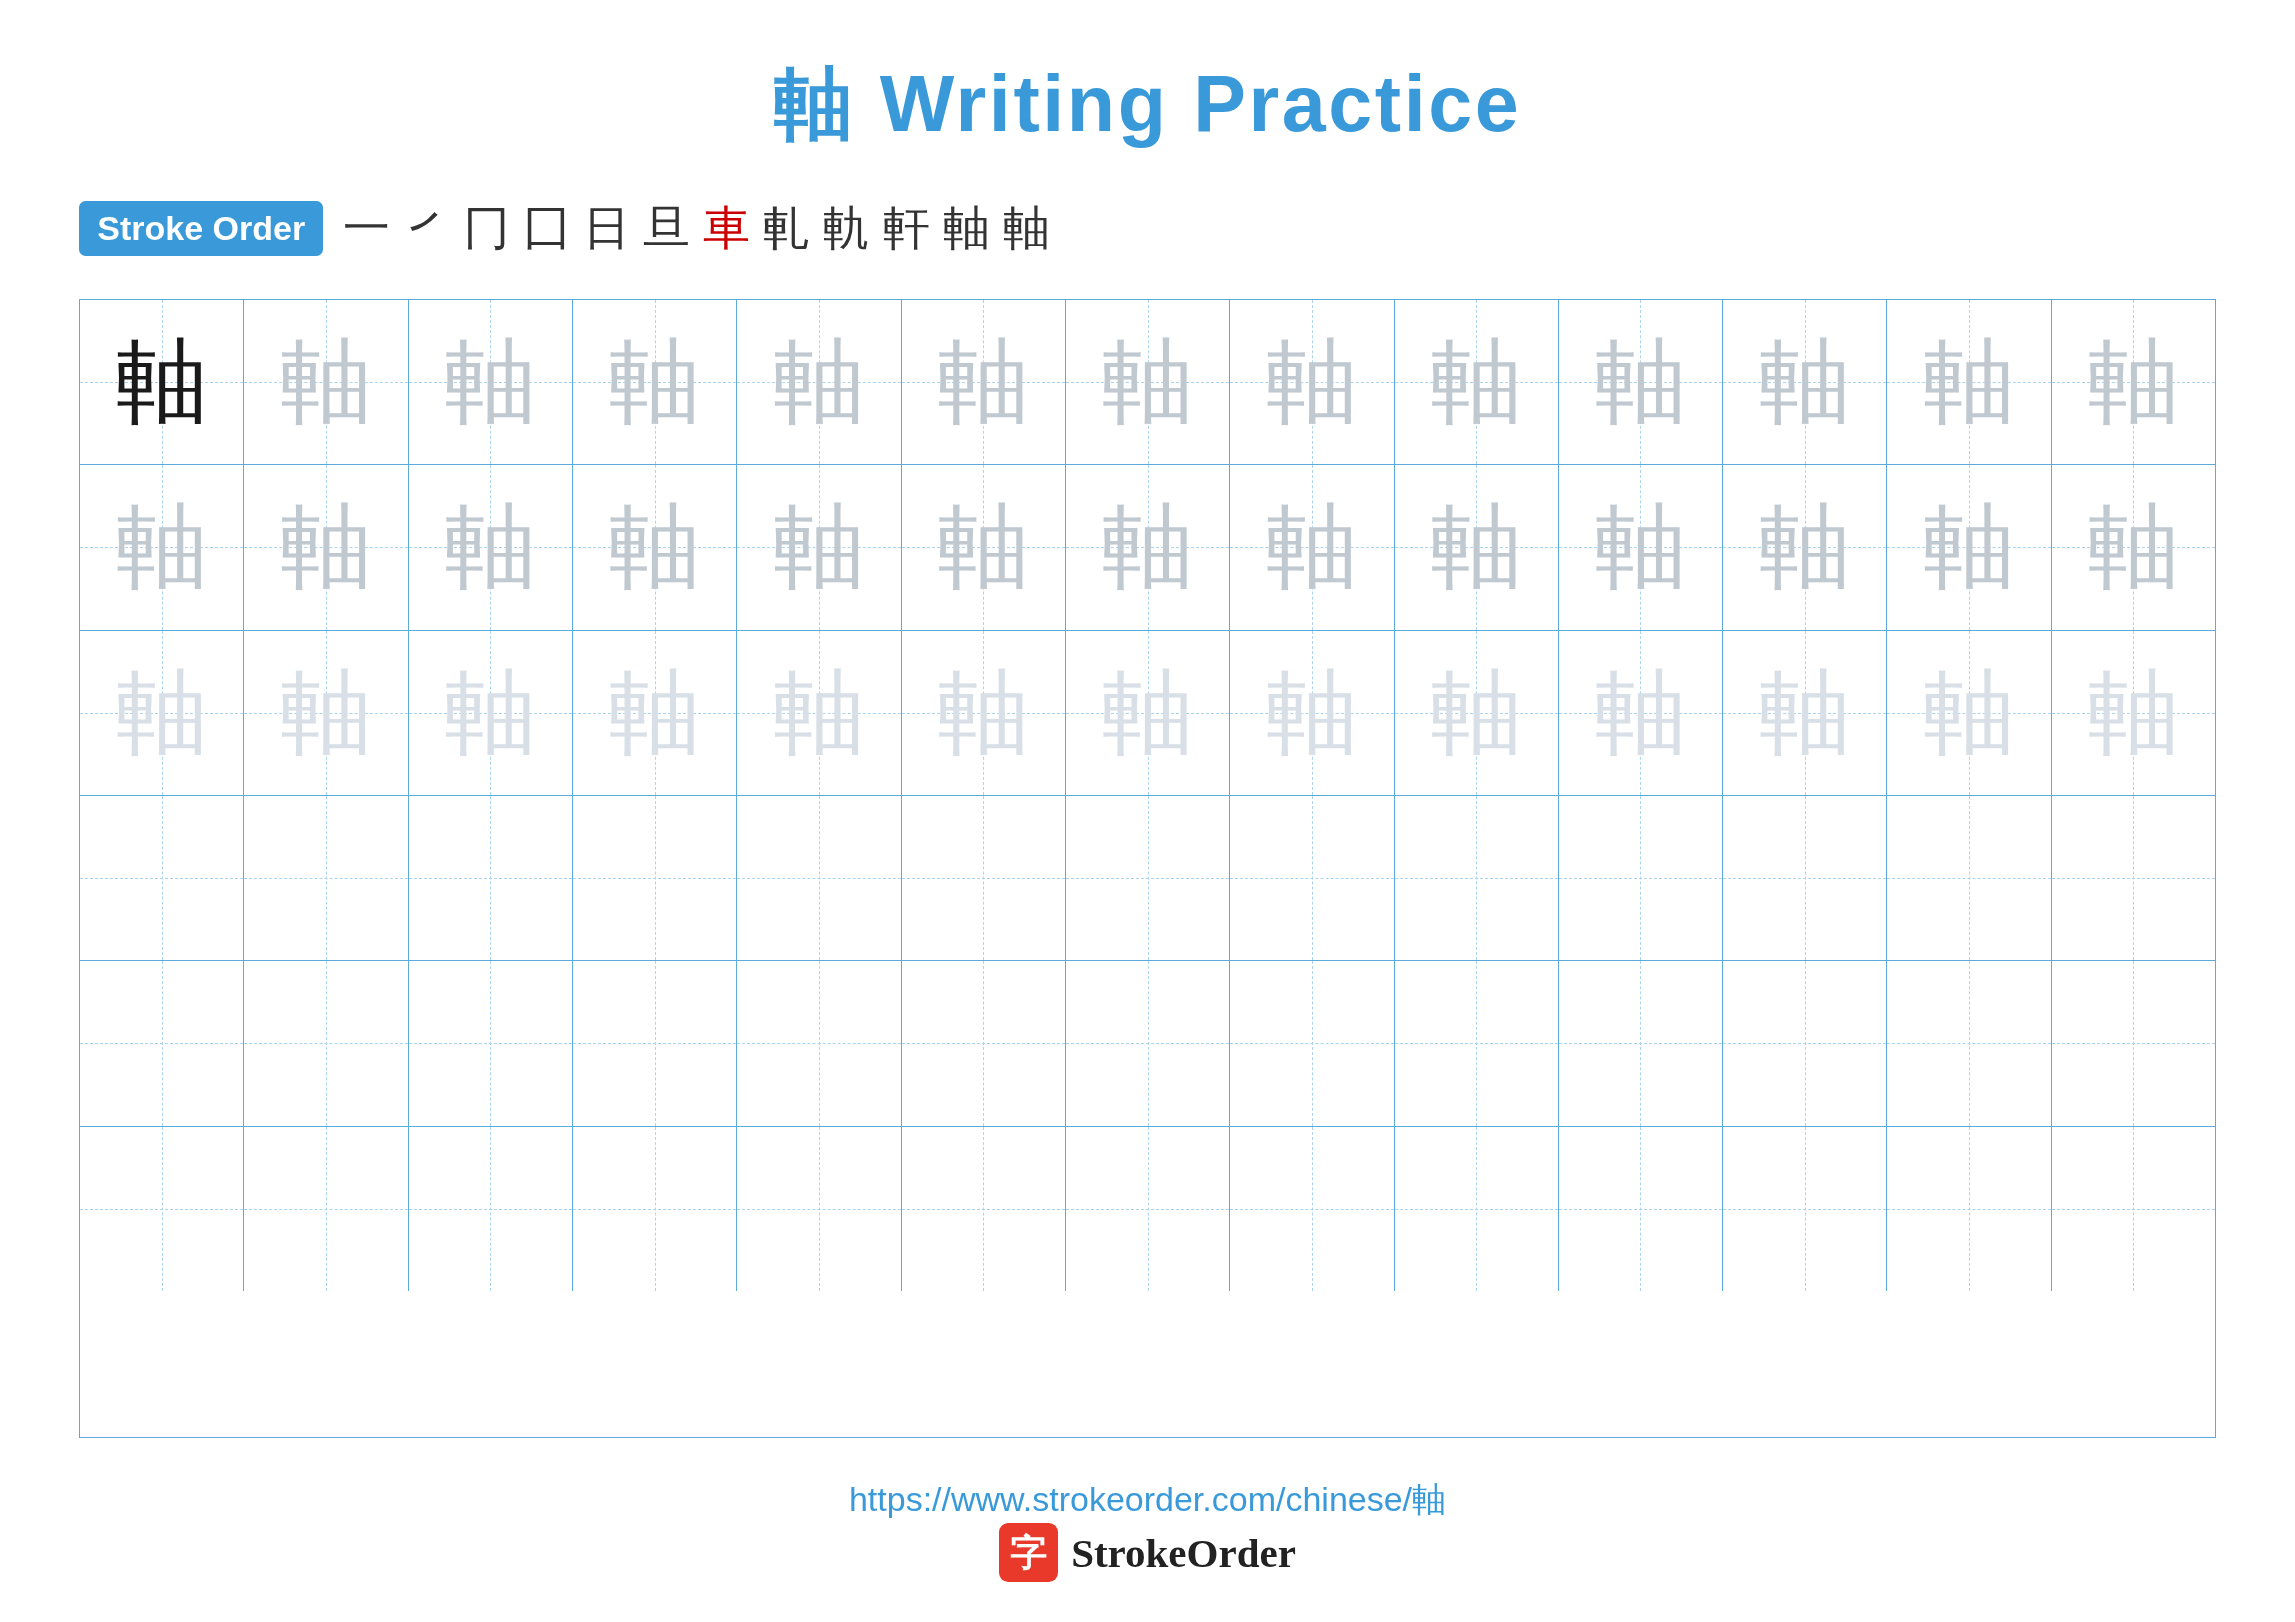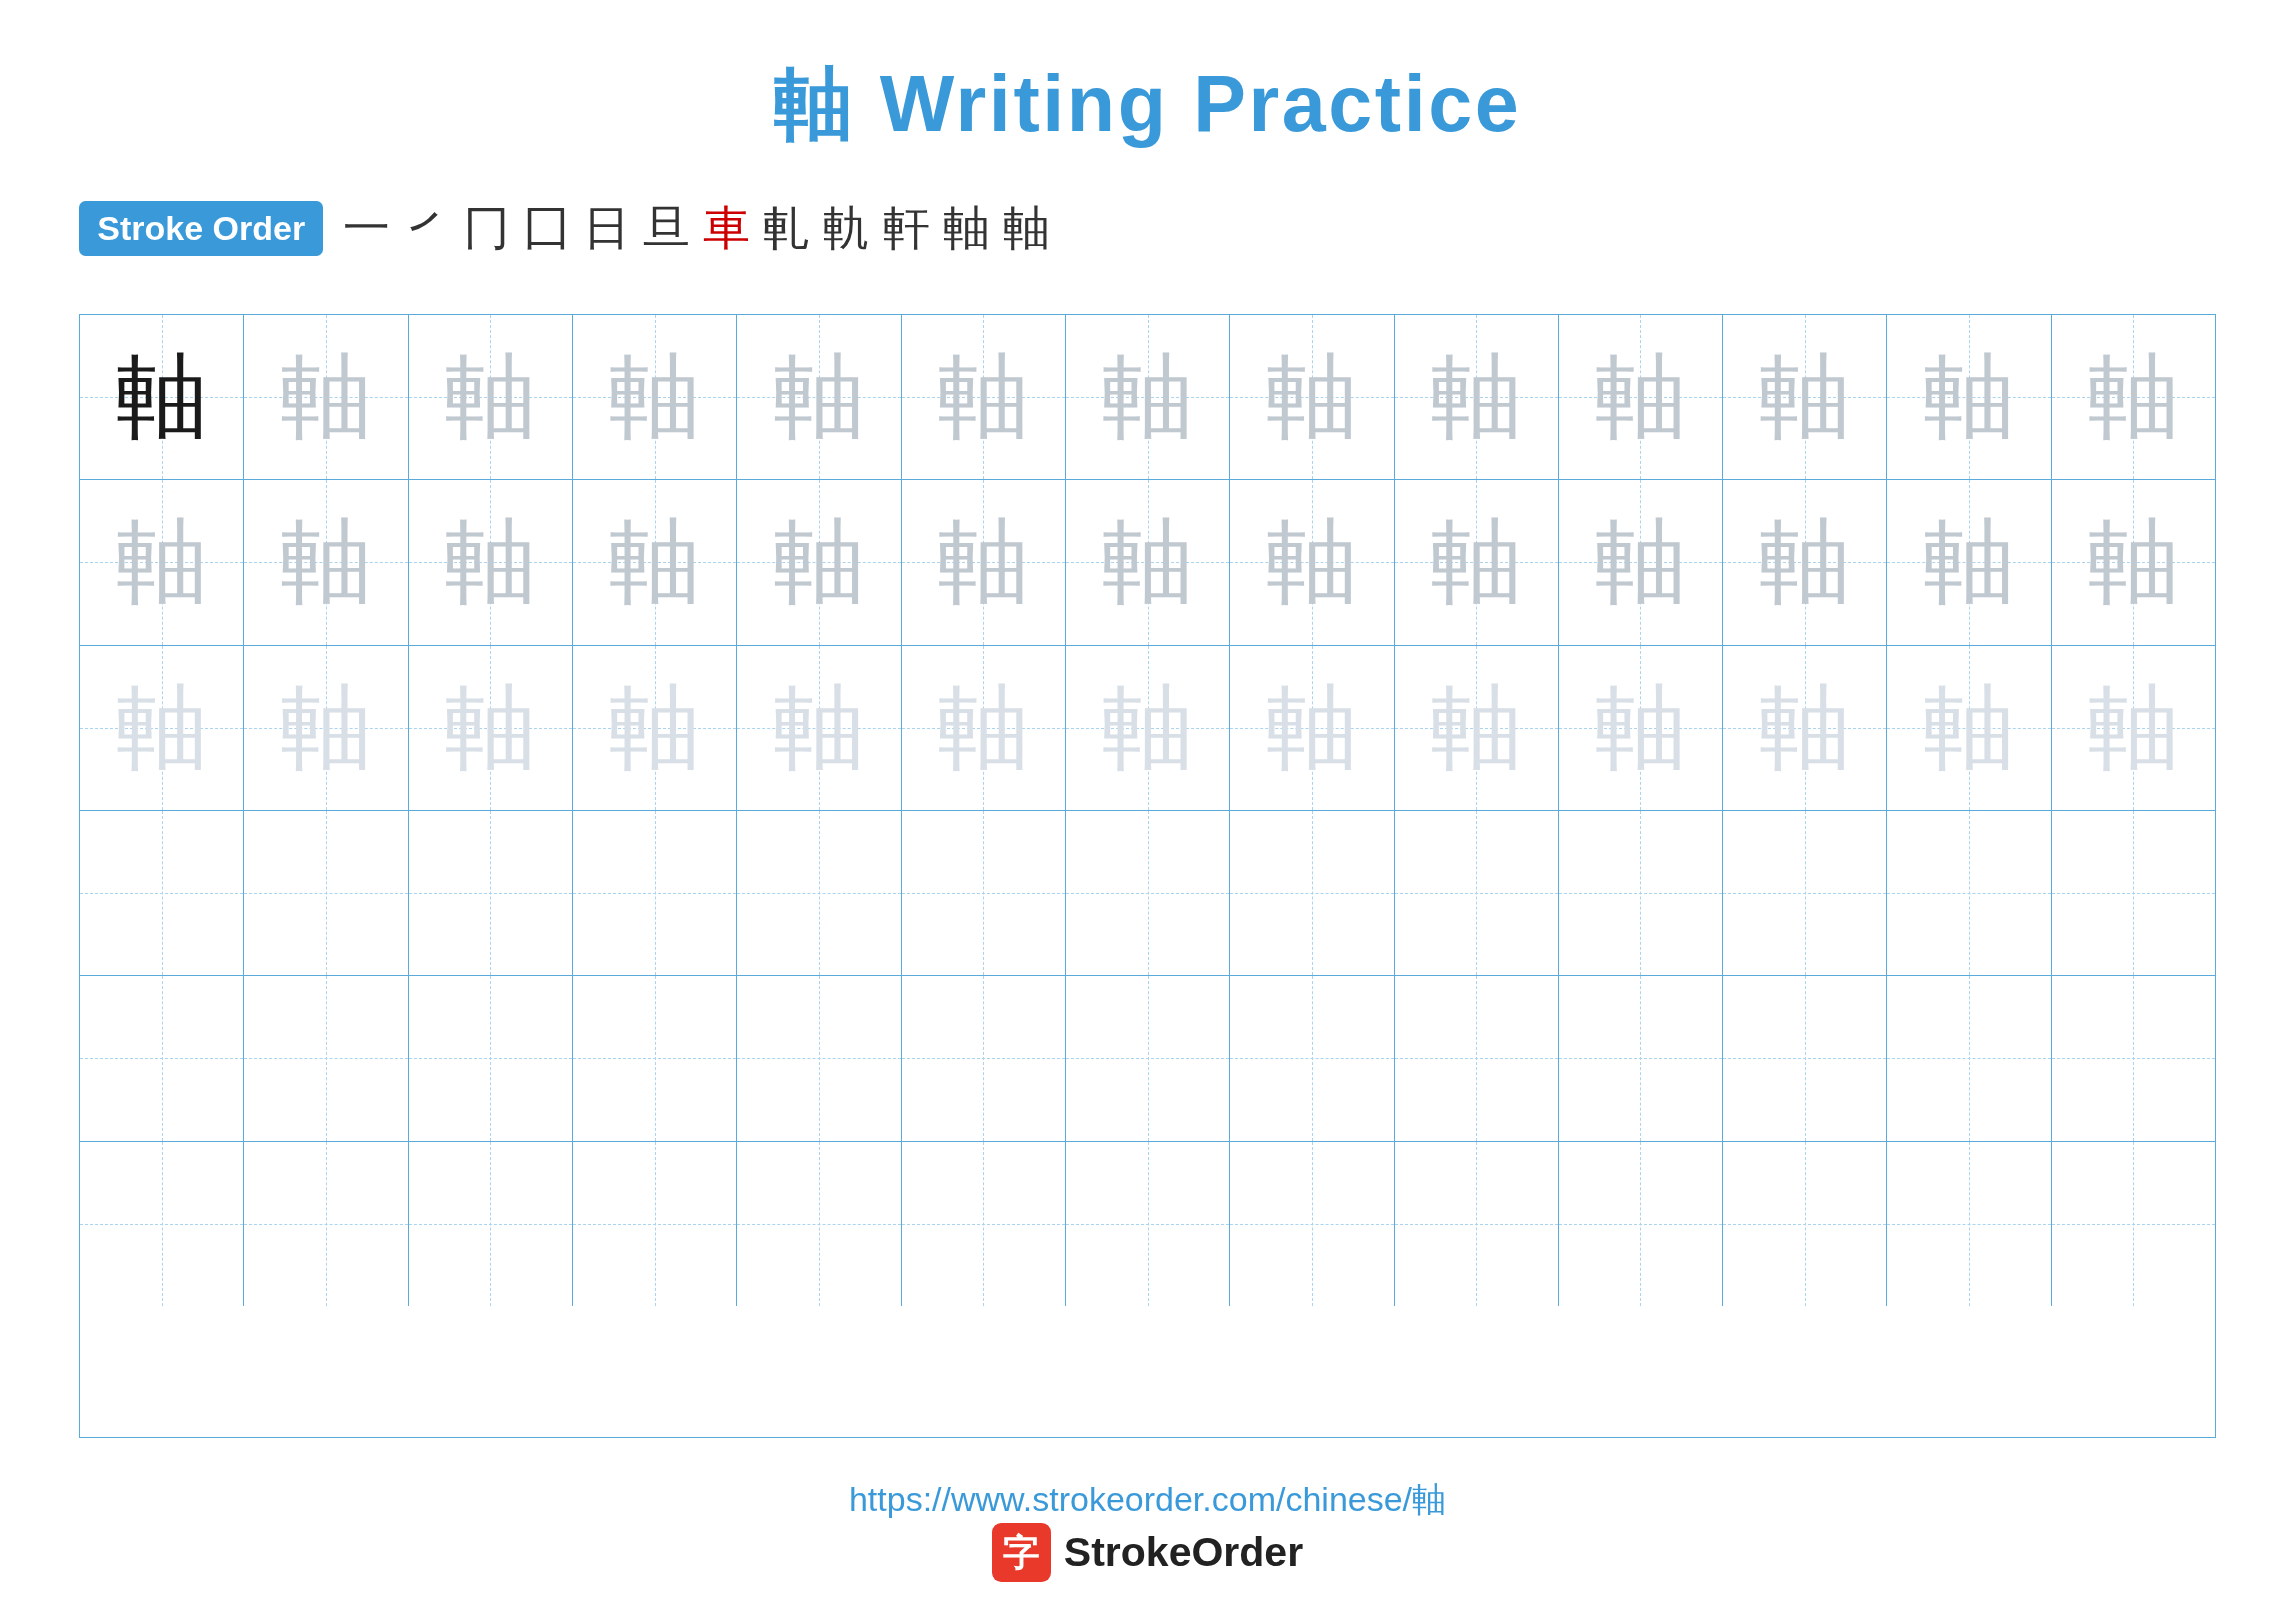--- a/index.html
+++ b/index.html
@@ -34,21 +34,21 @@
     }
 
     .title .char {
       color: #3a9ad9;
     }
 
     .stroke-order-row {
       display: flex;
       align-items: center;
       width: 100%;
-      margin-bottom: 54px;
+      margin-bottom: 39px;
       gap: 19.6px;
     }
 
     .stroke-order-badge {
       background: #3a9ad9;
       color: white;
       font-size: 34px;
       font-weight: bold;
       padding: 7.9px 18.3px;
       border-radius: 6.5px;
@@ -182,20 +182,21 @@
       color: white;
       font-size: 37px;
       font-family: 'SimSun', serif;
       font-weight: bold;
     }
 
     .footer-logo-text {
       font-size: 41px;
       font-weight: bold;
       color: #222;
+      font-family: Liberation Serif, serif;
     }
   </style>
 </head>
 <body>
 
 <div class="page">
 
   <h1 class="title">
     <span class="char">軸</span><span> Writing Practice</span>
   </h1>

